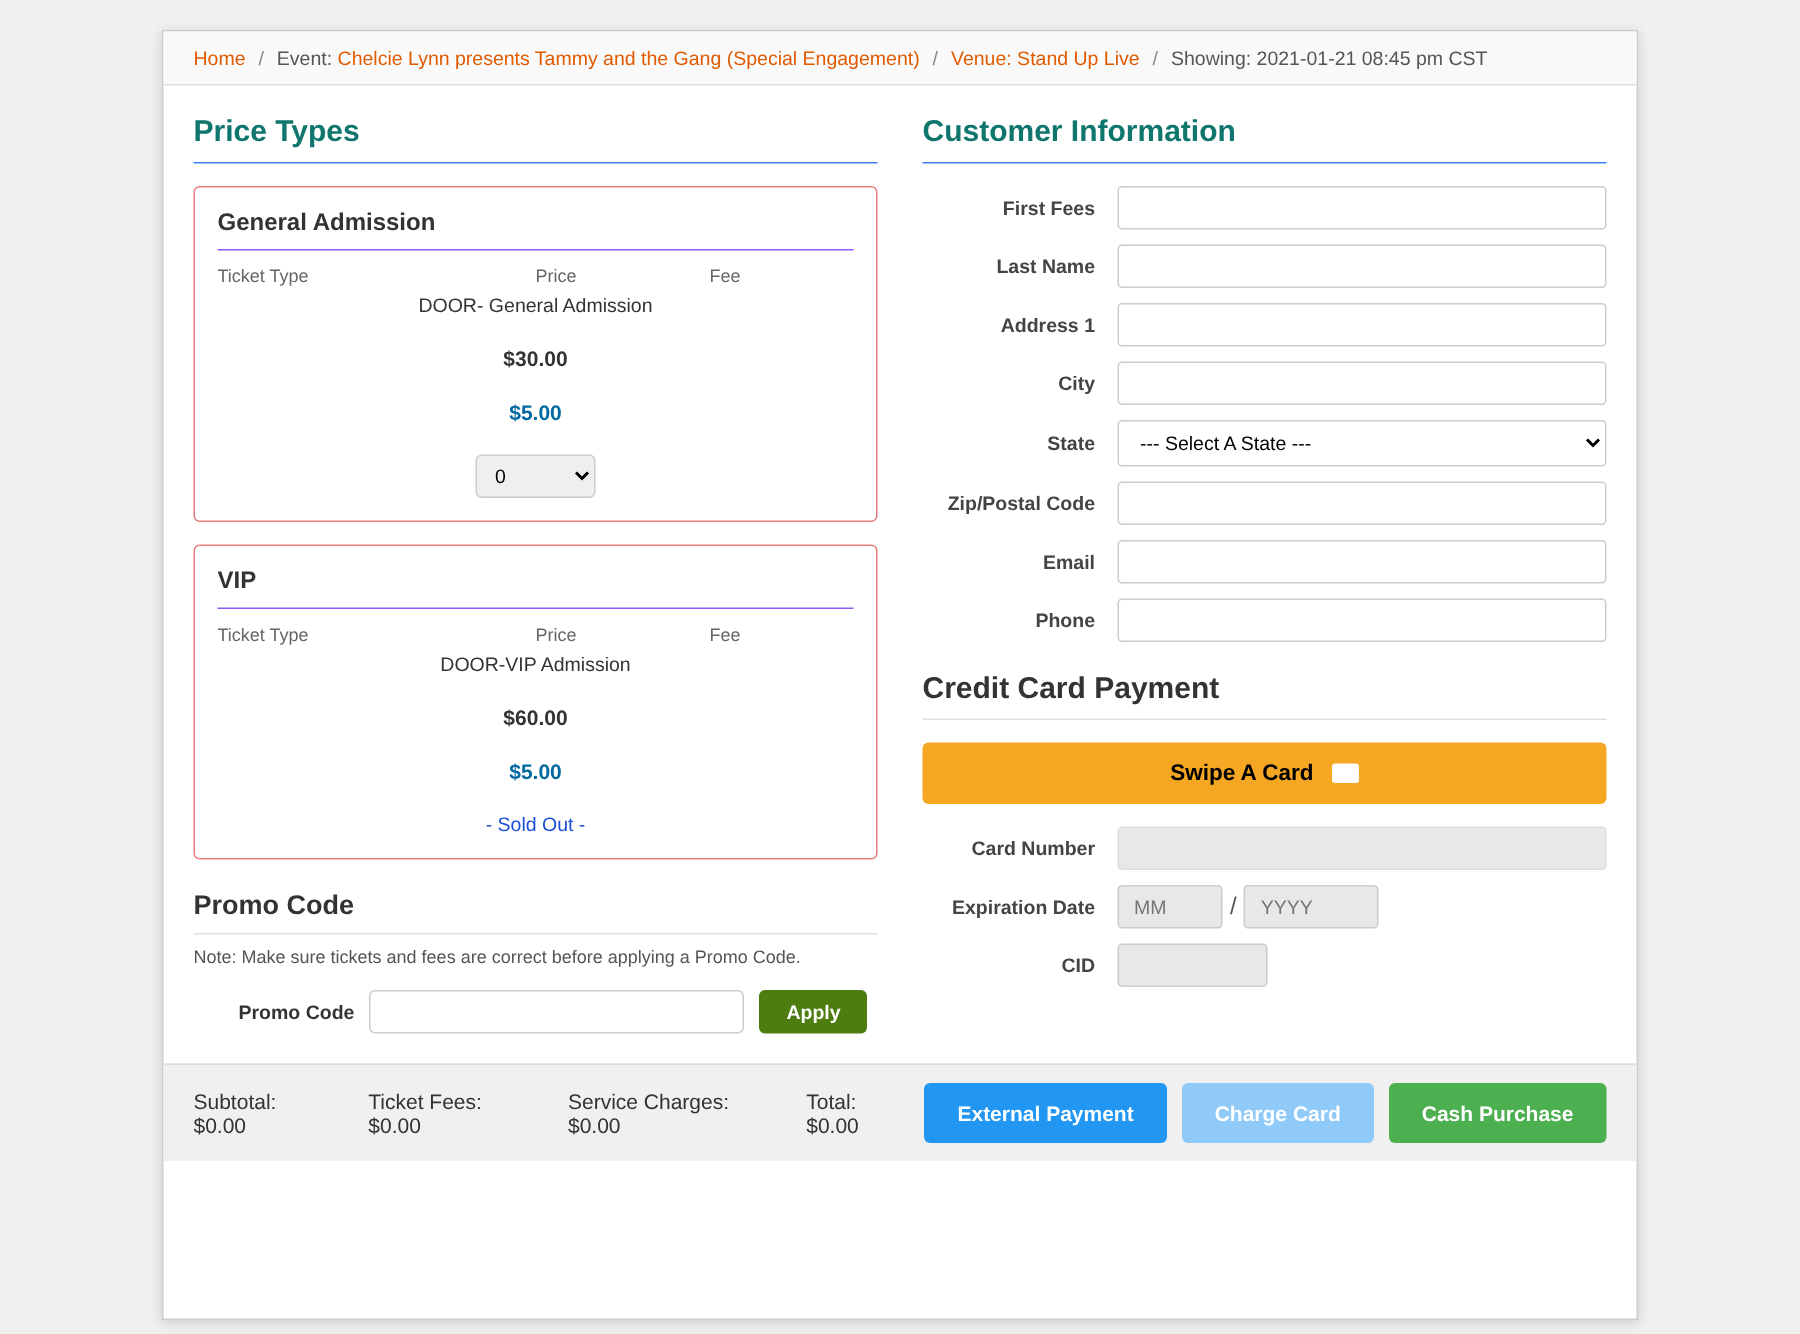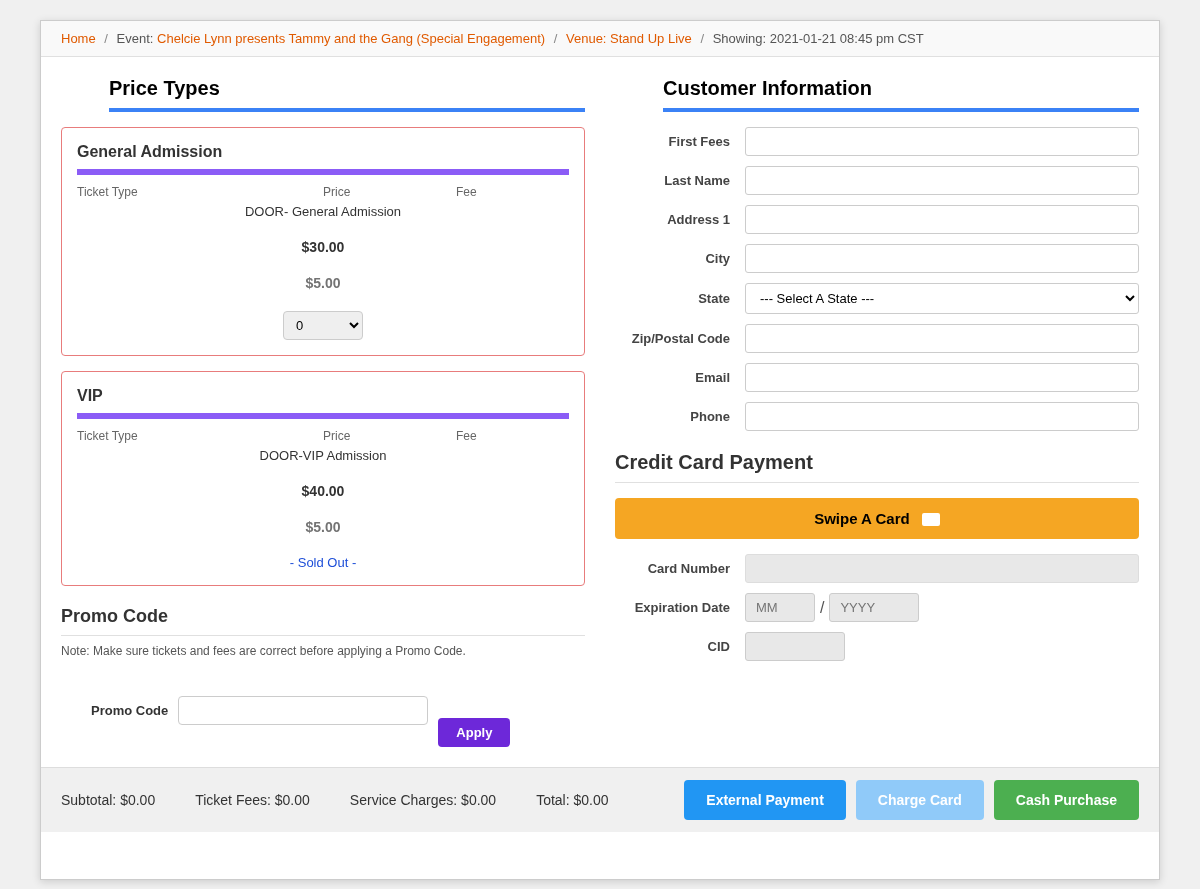--- a/index.html
+++ b/index.html
@@ -8,21 +8,21 @@
       background: #f0f0f0;
       display: flex;
       justify-content: center;
       align-items: center;
       min-height: 100vh;
       padding: 20px;
     }
     .main-container {
       background: #fff;
       border: 1px solid #ccc;
-      width: 1120px;
+      width: 984px;
       min-height: 860px;
       padding: 0;
       box-shadow: 0 2px 8px rgba(0,0,0,0.15);
     }
     .breadcrumb-bar {
       background: #f9f9f9;
       border-bottom: 1px solid #e0e0e0;
       padding: 10px 20px;
       font-size: 13px;
       color: #555;
@@ -44,59 +44,58 @@
       flex: 1;
       min-width: 0;
     }
     .right-panel {
       flex: 1;
       min-width: 0;
     }
     .section-title {
       font-size: 20px;
       font-weight: bold;
-      color: #000000;
+      color: #0f766e;
       margin-bottom: 15px;
       padding-bottom: 8px;
-      border-bottom: 4px solid #3b82f6;
-      margin-left: 48px;
+      border-bottom: 1px solid #3b82f6;
     }
     .ticket-card {
       border: 1px solid #e87c7c;
       border-radius: 4px;
       padding: 15px;
       margin-bottom: 15px;
     }
     .ticket-card-title {
       font-size: 16px;
       font-weight: bold;
       color: #333;
       margin-bottom: 10px;
       padding-bottom: 8px;
-      border-bottom: 6px solid #8b5cf6;
+      border-bottom: 1px solid #8b5cf6;
     }
     .ticket-row-header {
       display: flex;
       gap: 20px;
       font-size: 12px;
       color: #666;
       margin-bottom: 5px;
     }
     .ticket-row-header .col-type { flex: 2; }
     .ticket-row-header .col-price { flex: 1; }
     .ticket-row-header .col-fee { flex: 1; }
     .ticket-row-data {
       display: flex;
       gap: 20px;
       align-items: center;
       flex-direction: column;
     }
     .ticket-row-data .col-type { flex: 2; font-size: 13px; color: #333; }
     .ticket-row-data .col-price { flex: 1; font-size: 14px; font-weight: bold; color: #333; }
-    .ticket-row-data .col-fee { flex: 1; font-size: 14px; font-weight: bold; color: #737373; }
+    .ticket-row-data .col-fee { flex: 1; font-size: 14px; font-weight: bold; color: #0369a1; }
     .ticket-row-data .col-qty { flex: 1; }
     .ticket-row-data .col-soldout { flex: 1.5; font-size: 13px; color: #1d4ed8; }
     .qty-select {
       width: 80px;
       padding: 5px 8px;
       border: 1px solid #ccc;
       border-radius: 4px;
       font-size: 13px;
     }
     .promo-section {
@@ -129,29 +128,28 @@
     }
     .promo-input {
       flex: 1;
       padding: 6px 10px;
       border: 1px solid #ccc;
       border-radius: 4px;
       font-size: 13px;
       max-width: 250px;
     }
     .apply-btn {
-      background: #6d28d9;
+      background: #4d7c0f;
       color: #fff;
       border: none;
       padding: 7px 18px;
       border-radius: 4px;
       font-size: 13px;
       cursor: pointer;
       font-weight: bold;
-      margin-top: 45px;
     }
     
     .form-row {
       display: flex;
       align-items: center;
       margin-bottom: 10px;
     }
     .form-label {
       font-weight: bold;
       font-size: 13px;
@@ -343,21 +341,21 @@
 
       <div class="ticket-card">
         <div class="ticket-card-title">VIP</div>
         <div class="ticket-row-header">
           <div class="col-type">Ticket Type</div>
           <div class="col-price">Price</div>
           <div class="col-fee">Fee</div>
         </div>
         <div class="ticket-row-data">
           <div class="col-type">DOOR-VIP Admission</div>
-          <div class="col-price">$40.00</div>
+          <div class="col-price">$60.00</div>
           <div class="col-fee">$5.00</div>
           <div class="col-soldout">- Sold Out -</div>
         </div>
       </div>
 
       <div class="promo-section">
         <div class="promo-title">Promo Code</div>
         <div class="promo-note">Note: Make sure tickets and fees are correct before applying a Promo Code.</div>
         <div class="promo-row">
           <span class="promo-label">Promo Code</span>

